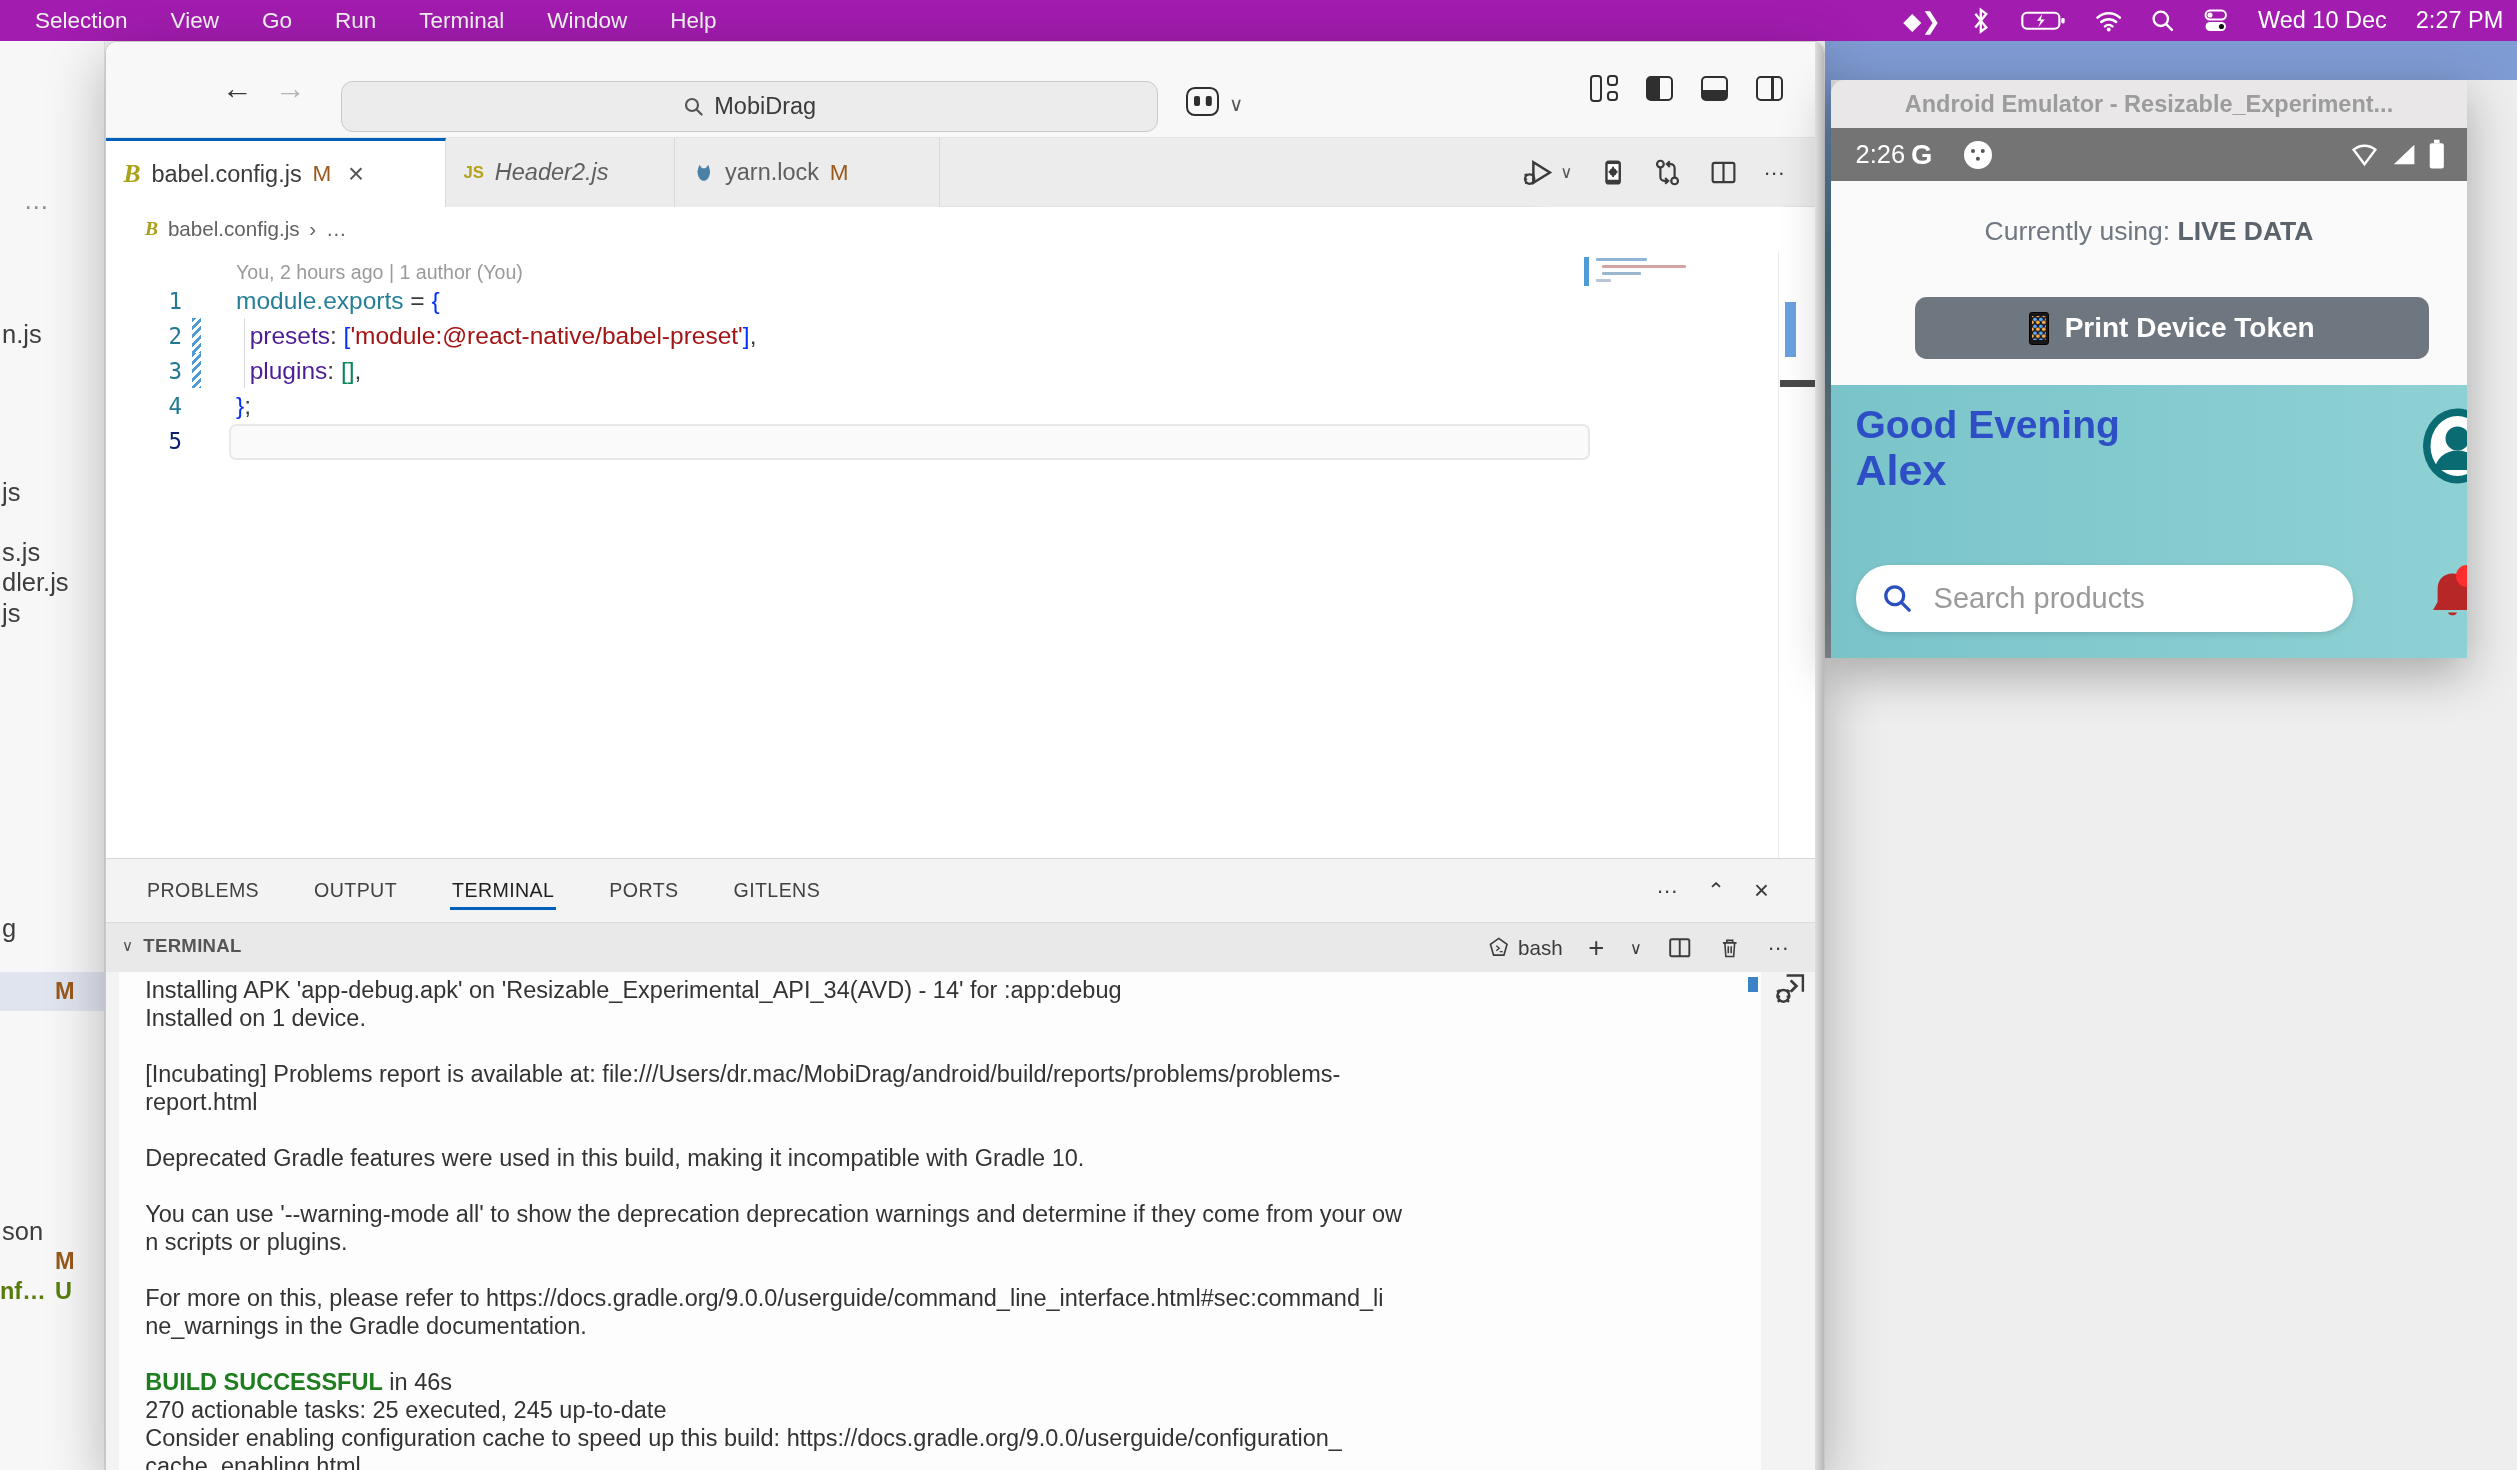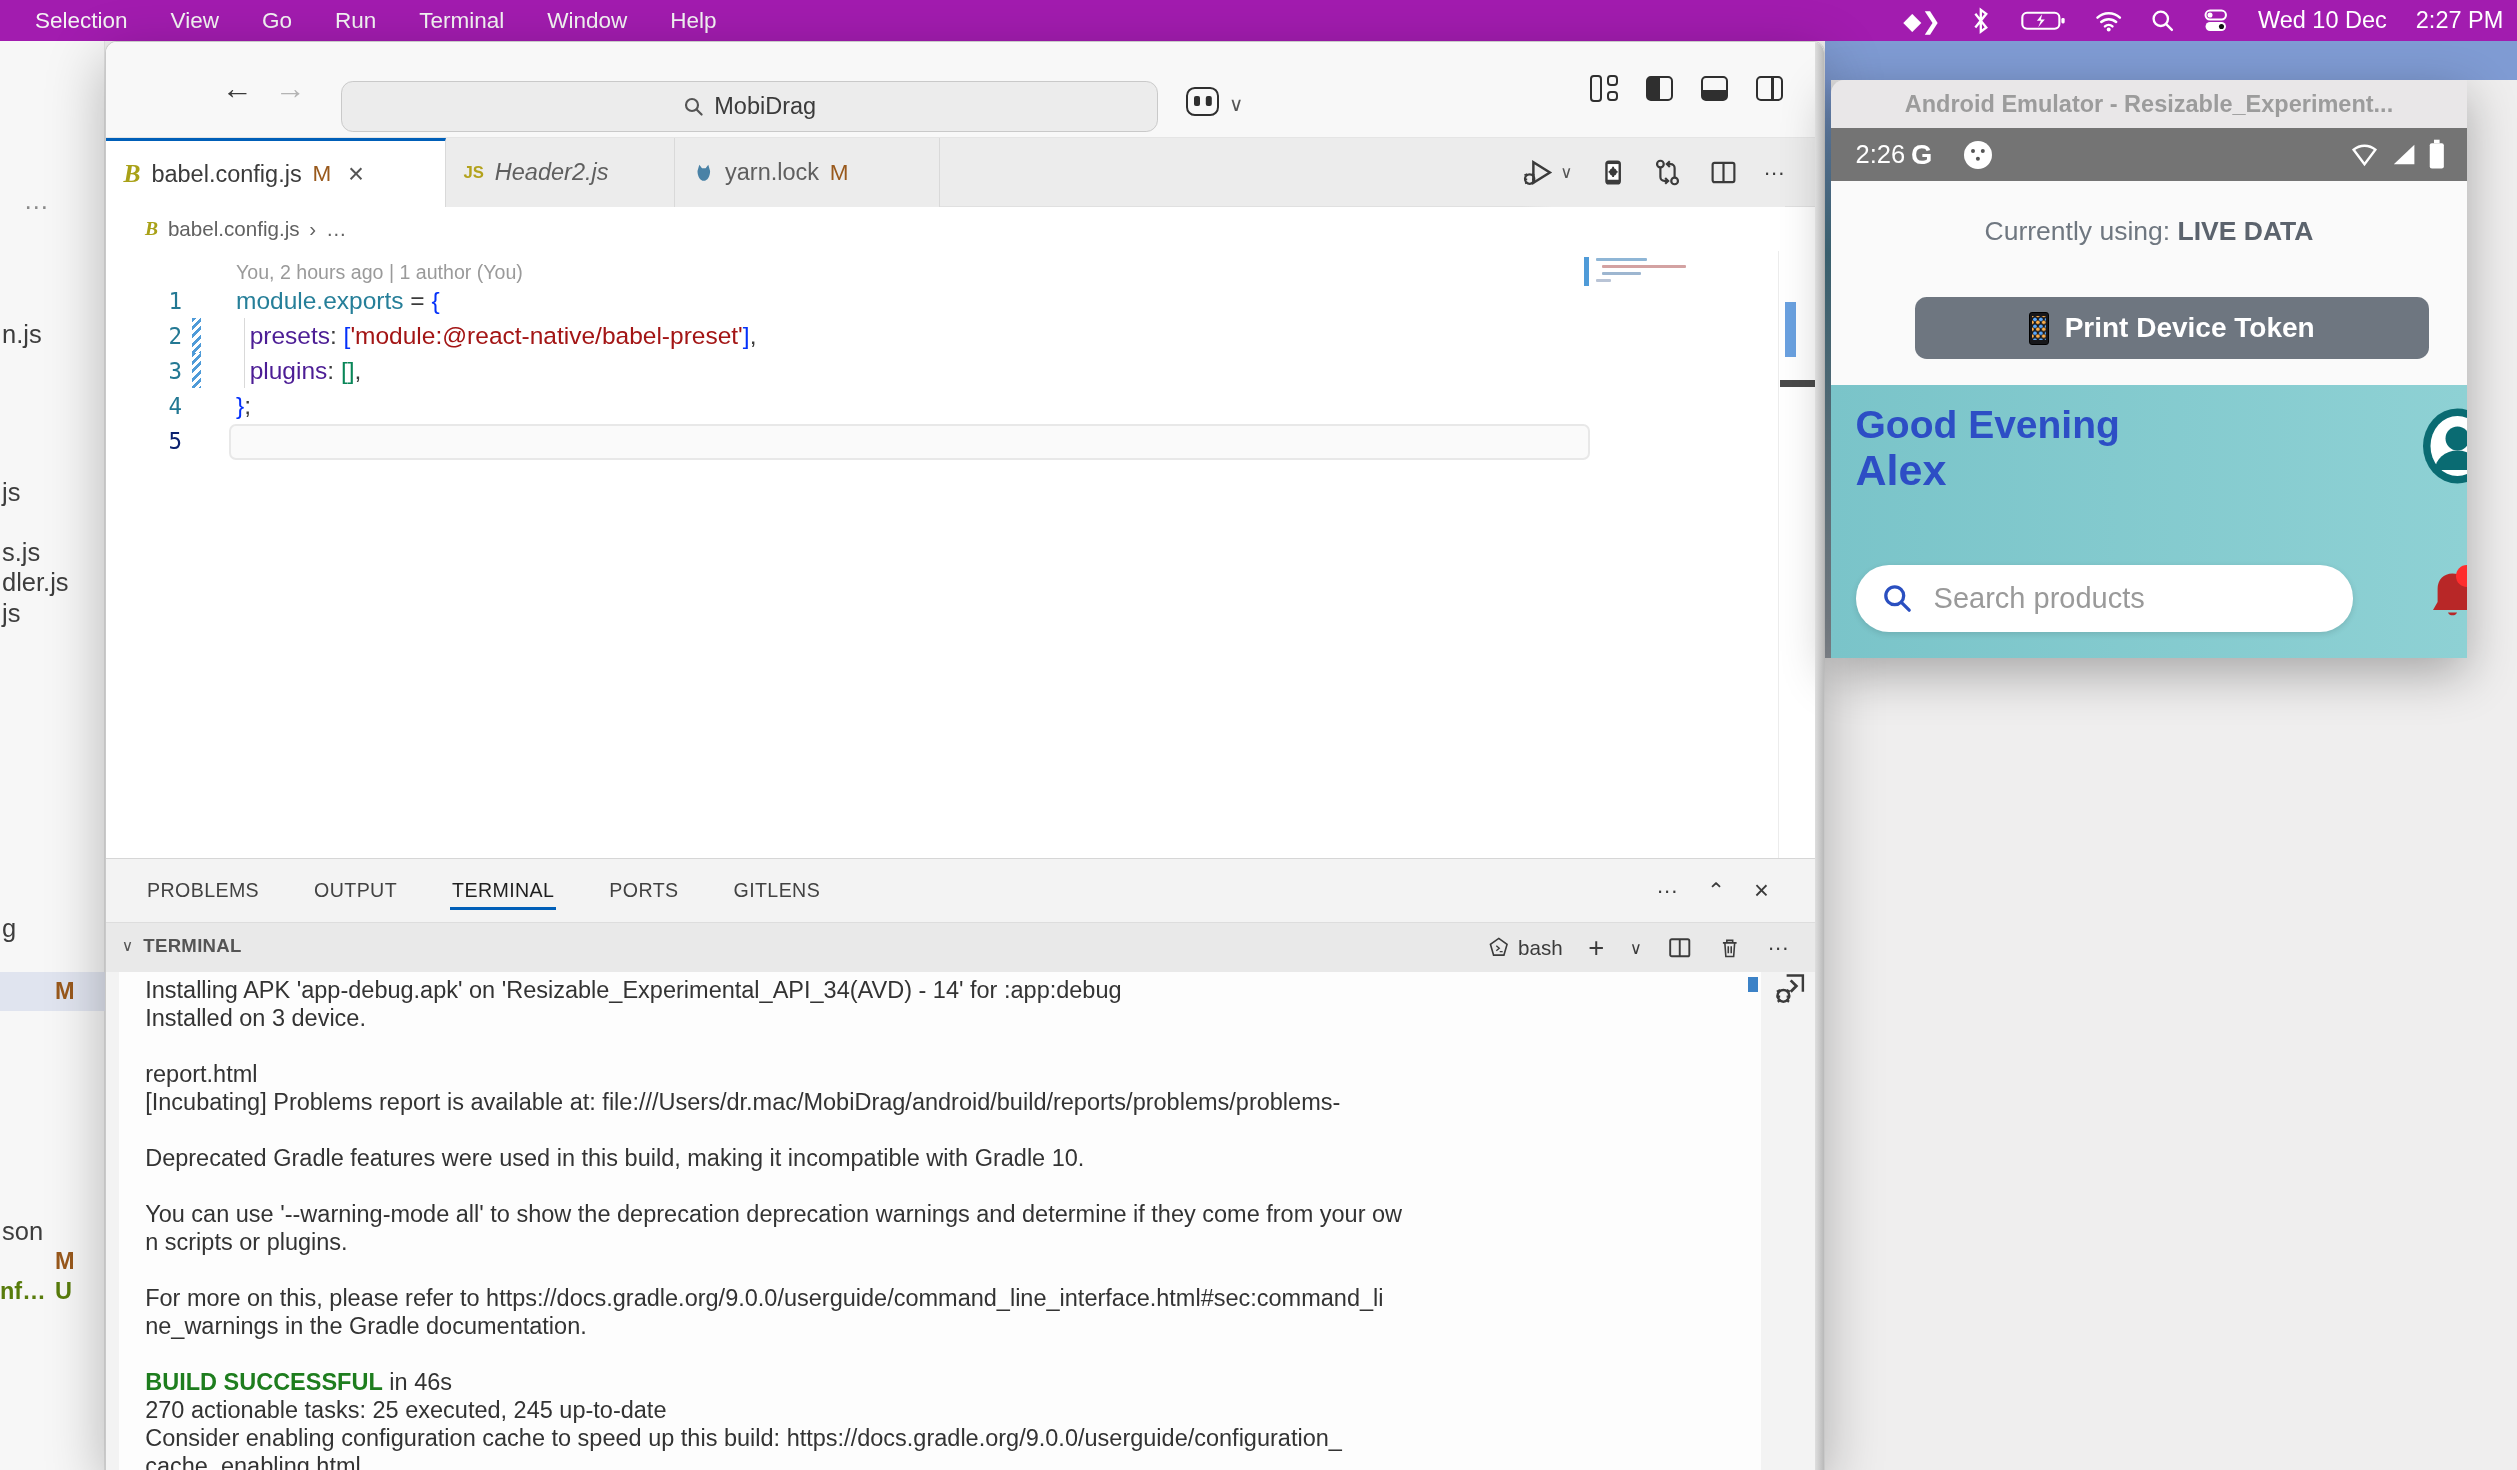--- a/index.html
+++ b/index.html
@@ -386,24 +386,24 @@
                 <path d="M10.5 10.5v7M13.5 10.5v7"></path>
               </svg>
           </span>
           <span class="glyph">···</span>
         </div>
 
       </div>
       <div class="term-wrap">
         <div class="term-lines" id="term-lines">
             <div class="term-line"><span>Installing APK 'app-debug.apk' on 'Resizable_Experimental_API_34(AVD) - 14' for :app:debug</span></div>
-            <div class="term-line"><span>Installed on 3 device.</span></div>
+            <div class="term-line"><span>Installed on 1 device.</span></div>
             <div class="term-line">&nbsp;</div>
+            <div class="term-line"><span>[Incubating] Problems report is available at: file:///Users/dr.mac/MobiDrag/android/build/reports/problems/problems-</span></div>
             <div class="term-line"><span>report.html</span></div>
-            <div class="term-line"><span>[Incubating] Problems report is available at: file:///Users/dr.mac/MobiDrag/android/build/reports/problems/problems-</span></div>
             <div class="term-line">&nbsp;</div>
             <div class="term-line"><span>Deprecated Gradle features were used in this build, making it incompatible with Gradle 10.</span></div>
             <div class="term-line">&nbsp;</div>
             <div class="term-line"><span>You can use '--warning-mode all' to show the deprecation deprecation warnings and determine if they come from your ow</span></div>
             <div class="term-line"><span>n scripts or plugins.</span></div>
             <div class="term-line">&nbsp;</div>
             <div class="term-line"><span>For more on this, please refer to https://docs.gradle.org/9.0.0/userguide/command_line_interface.html#sec:command_li</span></div>
             <div class="term-line"><span>ne_warnings in the Gradle documentation.</span></div>
             <div class="term-line">&nbsp;</div>
             <div class="term-line"><span class="c-green">BUILD SUCCESSFUL</span><span> in 46s</span></div>

